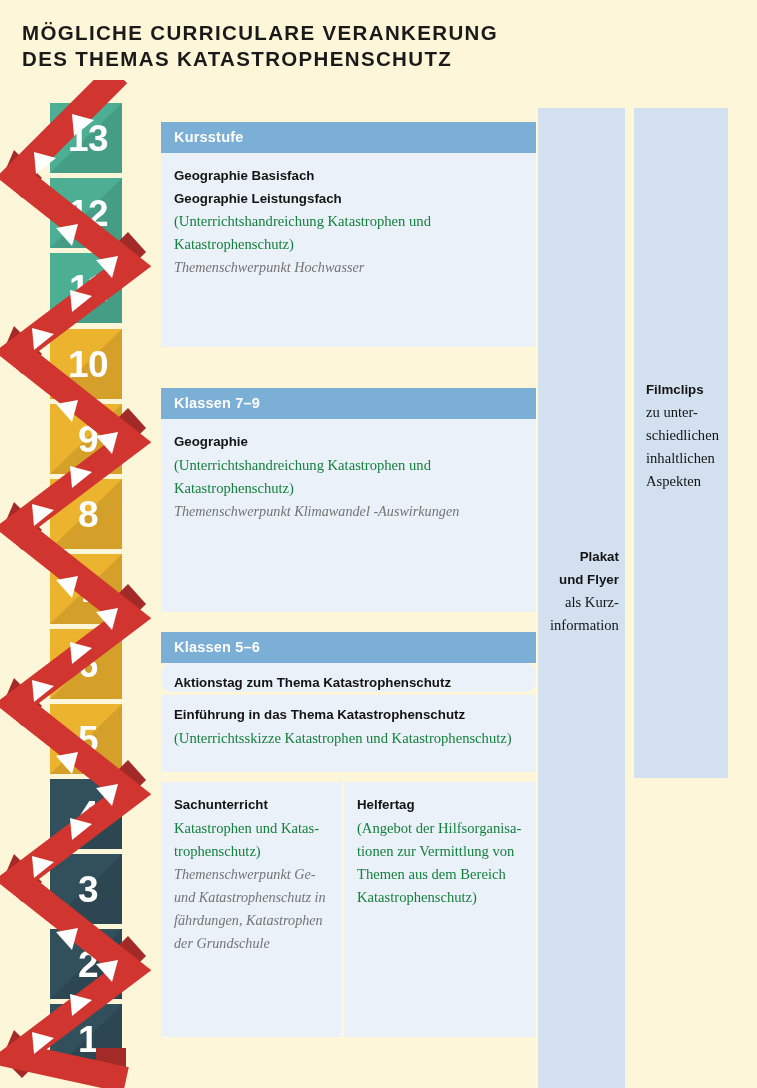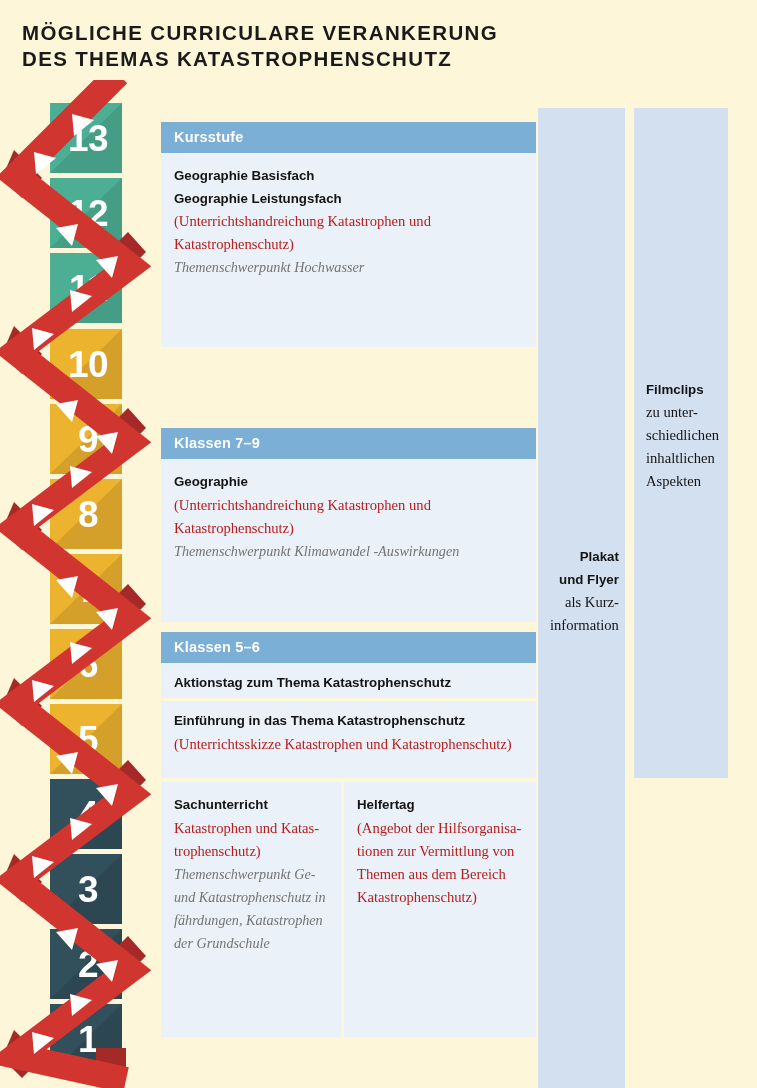--- a/index.html
+++ b/index.html
@@ -108,21 +108,21 @@
     font-family: "Liberation Sans", sans-serif;
     font-weight: bold;
     font-size: 13.3px;
     color: #141414;
     line-height: 22.5px;
     white-space: nowrap;
   }
   .t-serif {
     font-family: "Liberation Serif", serif;
     font-size: 14.6px;
-    color: #b91c1c;
+    color: #15803d;
     line-height: 23px;
   }
   .t-italic {
     font-family: Liberation Serif, serif;
     font-style: italic;
     font-size: 14.2px;
     color: #737373;
     line-height: 23px;
   }
 
@@ -287,33 +287,33 @@
   <div class="panel-head">Kursstufe</div>
   <div class="panel-body">
     <div class="t-bold">Geographie Basisfach</div>
     <div class="t-bold">Geographie Leistungsfach</div>
     <div class="t-serif">(Unterrichtshandreichung Katastrophen und</div>
     <div class="t-serif">Katastrophenschutz)</div>
     <div class="t-italic">Themenschwerpunkt Hochwasser</div>
   </div>
 </div>
 
-<div class="panel" style="left:161px; top:428px; width:375px; height:194px;">
+<div class="panel" style="left:161px; top:388px; width:375px; height:224px;">
   <div class="panel-head">Klassen 7–9</div>
   <div class="panel-body">
     <div class="t-bold">Geographie</div>
     <div class="t-serif">(Unterrichtshandreichung Katastrophen und</div>
     <div class="t-serif">Katastrophenschutz)</div>
     <div class="t-italic">Themenschwerpunkt Klimawandel -Auswirkungen</div>
   </div>
 </div>
 
 <div class="panel" style="left:161px; top:632px; width:375px; height:146px; background:#FDF6D8;">
   <div class="panel-head">Klassen 5–6</div>
-  <div class="subrow" style="height:35px;">
+  <div class="subrow" style="height:29px;border-radius:11px;">
     <div class="t-bold">Aktionstag zum Thema Katastrophenschutz</div>
   </div>
   <div class="row-gap"></div>
   <div class="subrow" style="height:77px;">
     <div class="t-bold">Einführung in das Thema Katastrophenschutz</div>
     <div class="t-serif">(Unterrichtsskizze Katastrophen und Katastrophenschutz)</div>
   </div>
 </div>
 
 <div class="panel" style="left:161px; top:782px; width:375px; height:286px; background:#FDF6D8;">

